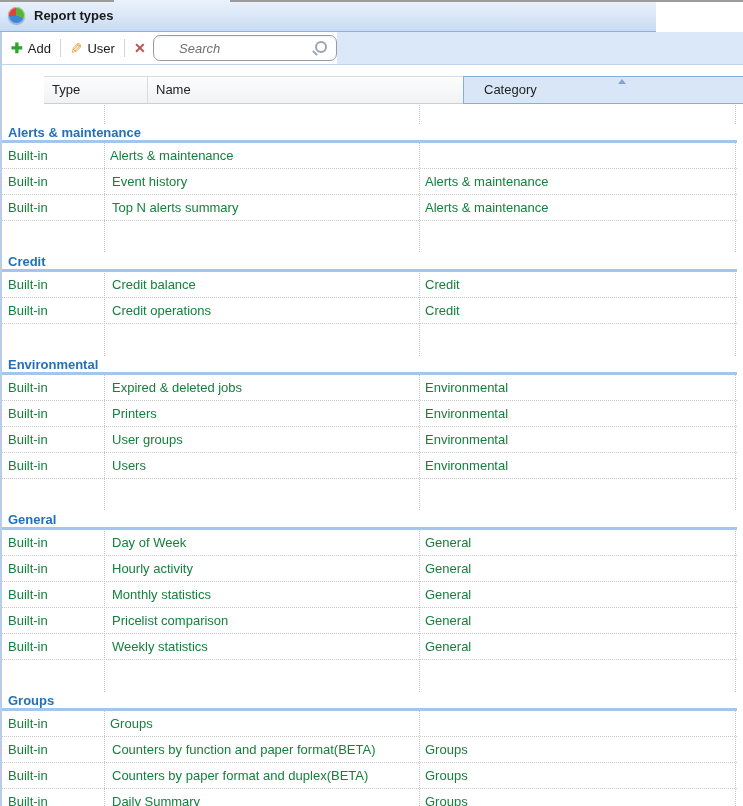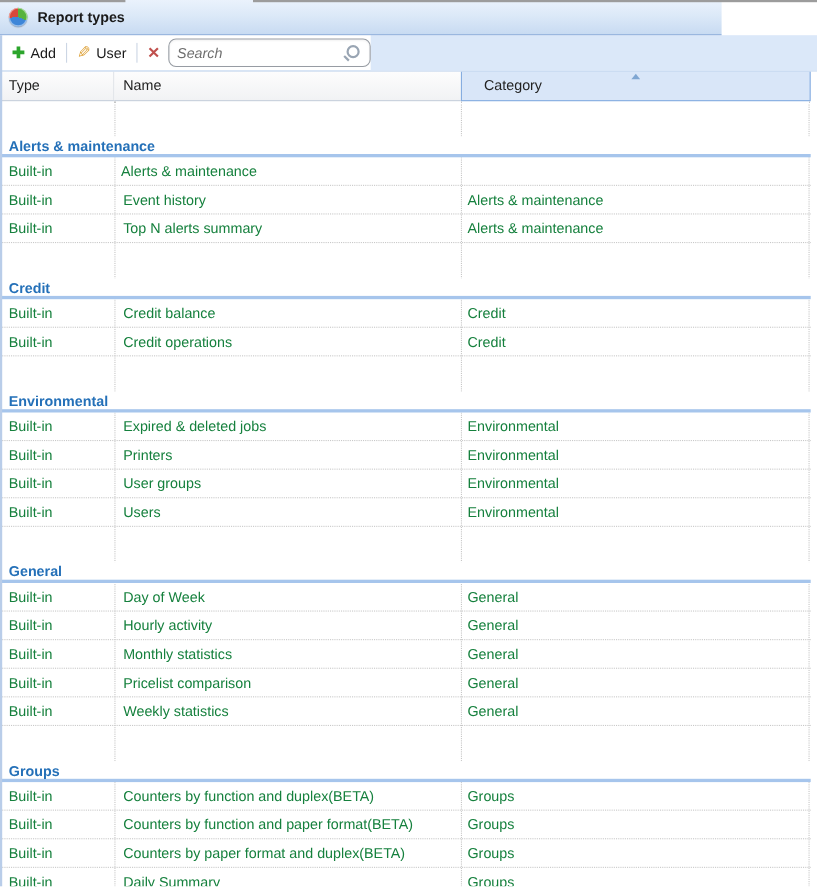--- a/index.html
+++ b/index.html
@@ -37,33 +37,33 @@
   .toolbar-fill{position:absolute;left:337px;top:0;width:406px;height:32px;background:#dbe8f9;}
   .tb-left{position:absolute;left:6px;top:0;height:32px;display:flex;align-items:center;}
   .tb-btn{display:flex;align-items:center;gap:5px;padding:3px 5px;font-size:13px;color:#1a1a1a;cursor:default;}
   .plus-glyph{color:#2ca52c;font-size:14px;font-weight:bold;line-height:1;}
   .pencil-glyph{color:#dd9f33;font-size:15px;line-height:1;transform:scaleX(-1) rotate(0deg);}
   .x-glyph{color:#c0504d;font-size:14px;font-weight:bold;line-height:1;}
   .tb-sep{width:1px;height:18px;background:#ccd6e4;margin:0 4px;}
   .search-wrap{position:absolute;left:153px;top:3px;width:184px;height:26px;}
   .search-input{
     width:184px;height:26px;box-sizing:border-box;border:1px solid #979ca3;border-radius:7px;
-    padding:0 28px 0 7px;font-size:13px;font-family:"Liberation Sans",sans-serif;color:#333;outline:none;
+    padding:0 28px 0 25px;font-size:13px;font-family:"Liberation Sans",sans-serif;color:#333;outline:none;
     box-shadow:inset 0 1px 2px rgba(0,0,0,.06);
   }
   .search-input::placeholder{font-style:italic;color:#6f6f6f;opacity:1;}
   .mag-icon{position:absolute;right:10px;top:6px;width:8px;height:8px;border:2px solid #99a5b3;border-radius:50%;}
   .mag-icon::after{
     content:"";position:absolute;width:6px;height:2px;background:#99a5b3;
     left:-5px;top:9px;transform:rotate(45deg);
   }
 
   
   .header-row{position:absolute;left:0;top:64px;width:743px;height:28px;z-index:3;background:#fff;}
-  .hcell{position:absolute;top:0;height:28px;box-sizing:border-box;font-size:13px;color:#222;line-height:26px;white-space:nowrap;overflow:hidden;cursor:default;}
+  .hcell{position:absolute;top:12px;height:28px;box-sizing:border-box;font-size:13px;color:#222;line-height:26px;white-space:nowrap;overflow:hidden;cursor:default;margin-left:44px;}
   .h-type{left:0;width:104px;background:linear-gradient(#fdfdfd,#f1f2f4);border-top:1px solid #d7dce3;border-bottom:1px solid #c6cfdb;border-right:1px solid #d9dde3;padding-left:8px;}
   .h-name{left:104px;width:315px;background:linear-gradient(#fdfdfd,#f1f2f4);border-top:1px solid #d7dce3;border-bottom:1px solid #c6cfdb;padding-left:8px;}
   .h-cat{left:419px;width:318px;background:#d9e6f8;border:1px solid #86ade0;padding-left:20px;}
   .sort-asc{
     position:absolute;left:50%;top:2px;margin-left:-4px;width:0;height:0;
     border-left:4px solid transparent;border-right:4px solid transparent;border-bottom:5px solid #7fa6d2;
   }
 
   
   .table-body{position:absolute;left:0;top:92px;width:743px;height:714px;background:#fff;overflow:hidden;z-index:1;}
@@ -247,21 +247,20 @@
 </div>
   </div>
 
   <div class="group">
     <div class="group-header">
       <span>Groups</span>
     </div>
     <div>
   <div class="row">
     <div class="cell c-type">Built-in</div>
-    <div class="cell c-name">Counters by function and duplex(BETA)</div>
     <div class="cell c-cat">Groups</div>
   </div>
 
   <div class="row">
     <div class="cell c-type">Built-in</div>
     <div class="cell c-name">Counters by function and paper format(BETA)</div>
     <div class="cell c-cat">Groups</div>
   </div>
 
   <div class="row">

